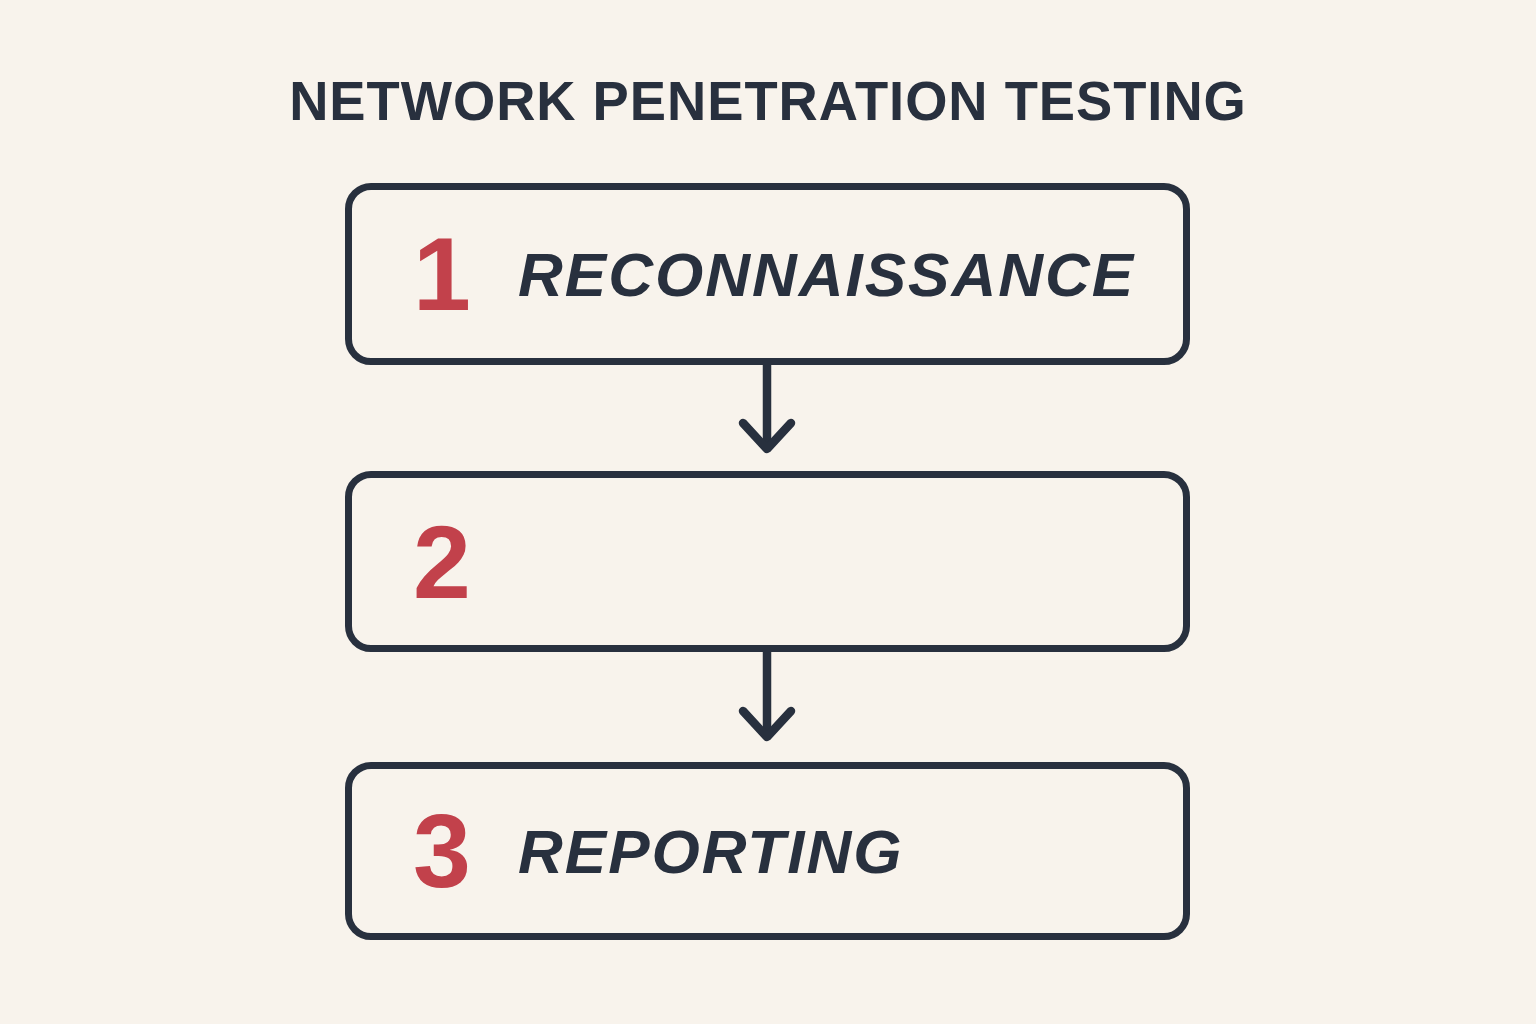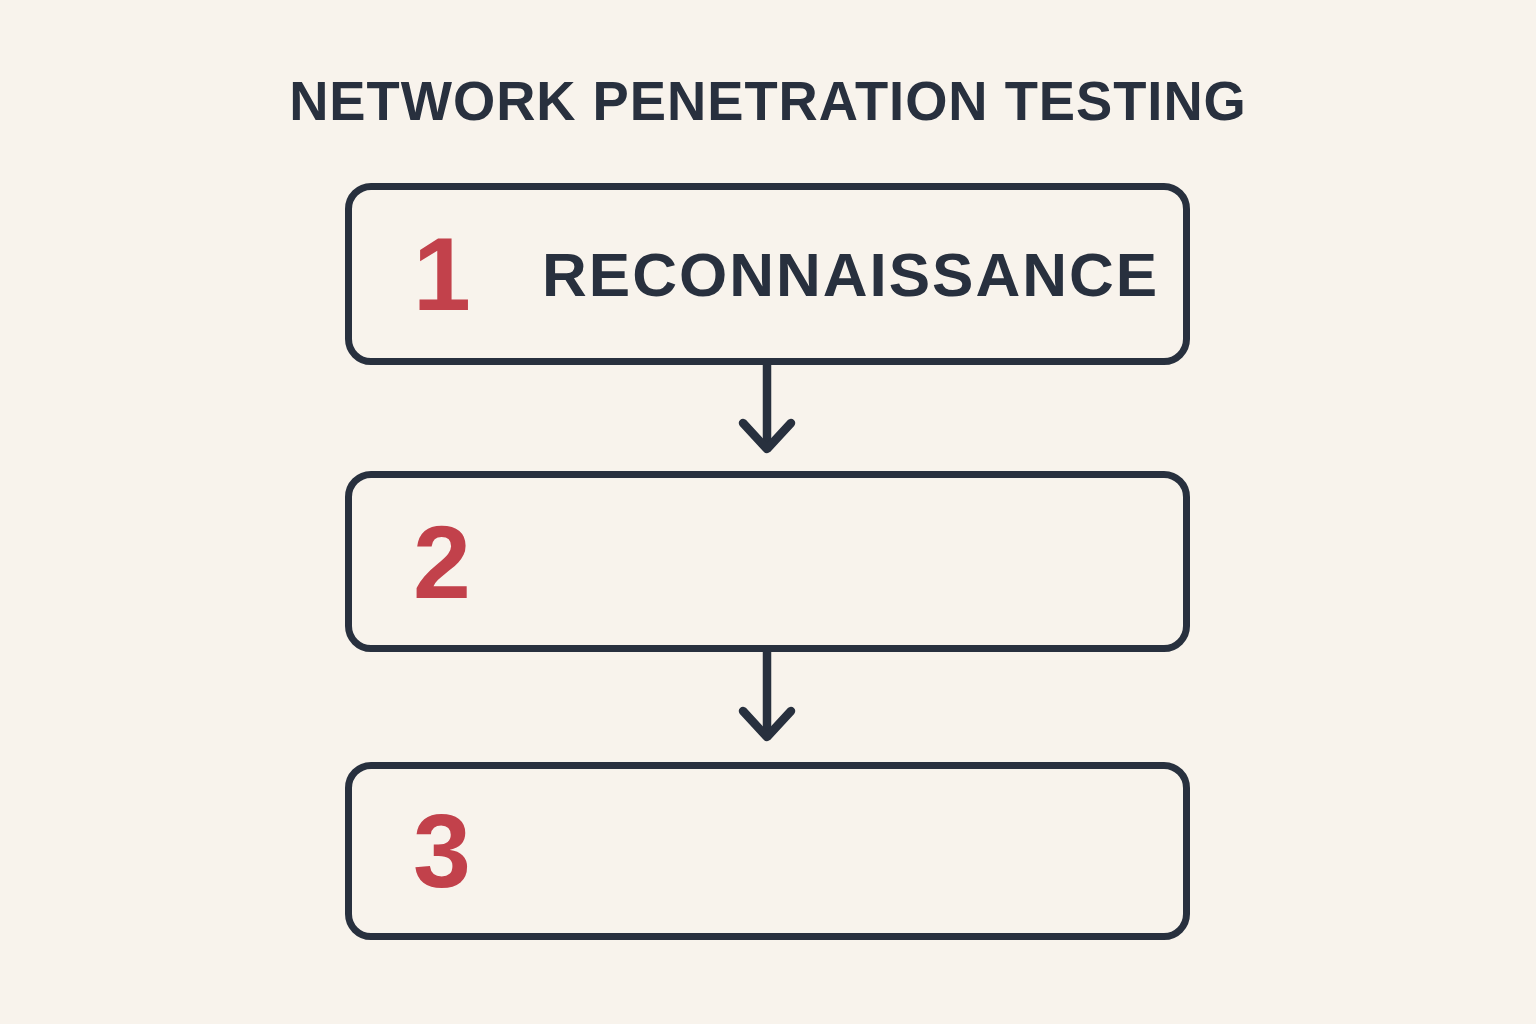--- a/index.html
+++ b/index.html
@@ -52,22 +52,23 @@
     line-height: 1;
     width: 64px;
     text-align: center;
     flex: 0 0 auto;
   }
   .step-label {
     color: var(--ink);
     font-size: 62px;
     font-weight: 700;
     letter-spacing: 2px;
-    margin-left: 68px;
+    margin-left: 44px;
     white-space: nowrap;
+    font-style: italic;
   }
   .arrow {
     position: absolute;
     left: 735px;
     width: 64px;
     height: 104px;
   }
   .arrow.a1 { top: 361px; }
   .arrow.a2 { top: 649px; }
   .arrow svg { display: block; width: 64px; height: 104px; }
@@ -105,15 +106,16 @@
 
   <div class="arrow a2">
     <svg viewBox="0 0 64 104" aria-hidden="true">
       <line class="stem" x1="32" y1="0" x2="32" y2="86"></line>
       <path d="M 8 62 L 32 88 L 56 62"></path>
     </svg>
   </div>
 
   <div class="step-box b3">
     <span class="step-num">3</span>
+    <span class="step-label">REPORTING</span>
   </div>
 
 </div>
 
 </body></html>

